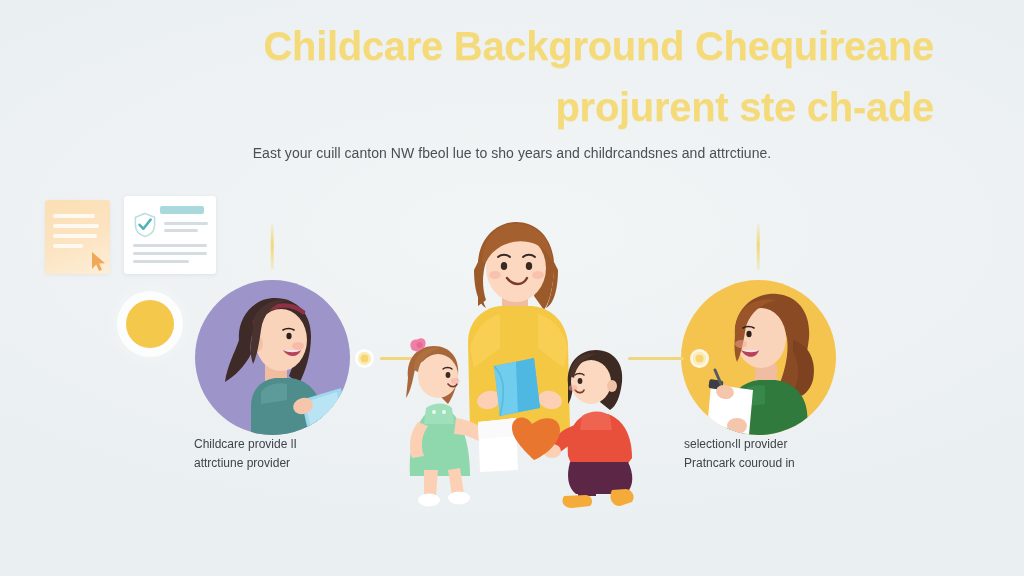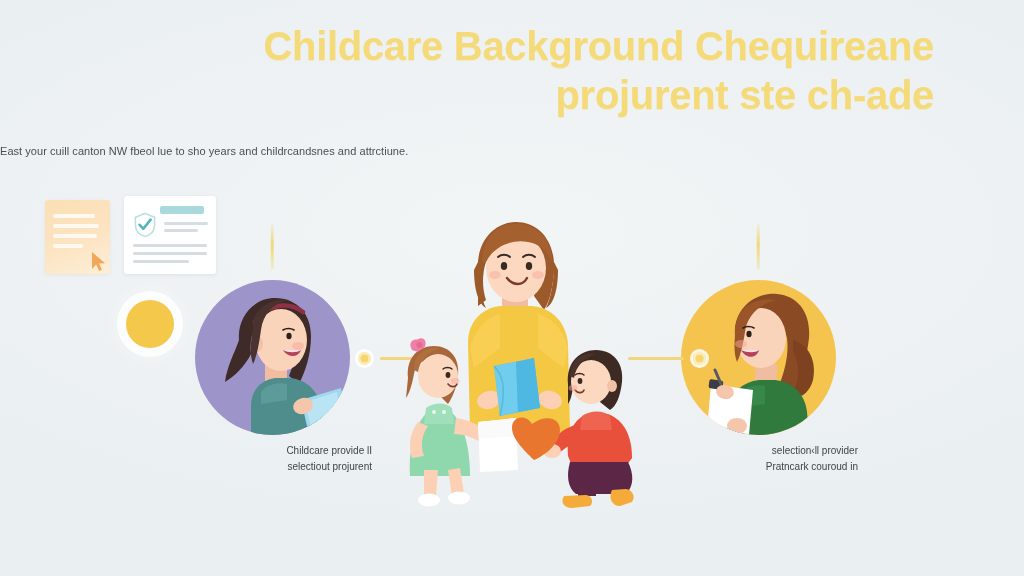--- a/index.html
+++ b/index.html
@@ -21,25 +21,26 @@
     position:absolute; left:0; right:0; top:22px;
     text-align:right;
     font-size:40px;
     font-weight:bold;
     line-height:1.22;
     letter-spacing:-0.3px;
     color:#f5da7a;
     text-shadow:0 1px 0 rgba(245,218,122,0.35);
     padding:0 90px;
   }
-  .headline .l2 { display:block; }
+  .headline .l2 { display:block;margin-top:12px; }
 
   .subtitle {
     position:absolute; left:0; right:0; top:145px;
-    font-size:11px;
+    text-align:center;
+    font-size:14px;
     color:#4a4f55;
     letter-spacing:0.05px;
   }
 
   
   .doc-cluster { position:absolute; left:44px; top:196px; width:180px; height:82px; }
 
   .card-orange {
     position:absolute; left:1px; top:4px; width:65px; height:74px;
     background:linear-gradient(160deg,#fbdfb4 0%,#fce4c2 55%,#fdeed8 100%);
@@ -102,23 +103,23 @@
 
   .circle {
     position:absolute; left:23px; top:0; width:155px; height:155px;
     border-radius:50%;
     overflow:hidden;
   }
   .circle.purple { background:#9d94ca; }
   .circle.amber  { background:#f4c44e; }
 
   .step-caption {
-    position:absolute; left:0; top:163px; width:200px;
-    font-size:10px; line-height:1.62; color:#3f4448;
-    text-align:right; padding-left:22px;
+    position:absolute; left:0; top:155px; width:200px;
+    font-size:12px; line-height:1.62; color:#3f4448;
+    text-align:left; padding-left:22px;
   }
   .step.right .step-caption { padding-left:26px; }
 
   
   .connector { position:absolute; top:352px; display:flex; align-items:center; }
   .connector.c-left  { left:358px; }
   .connector.c-right { left:628px; }
   .conn-dot {
     width:13px; height:13px; border-radius:50%;
     background:#f6d66d;
@@ -216,21 +217,21 @@
         <path d="M106 120 L146 108 L152 146 L114 155 Z" fill="#9fd8ef"></path>
         <path d="M110 122 L142 112 L146 140 L116 148 Z" fill="#b9e4f4"></path>
 
         <ellipse cx="108" cy="126" rx="10" ry="8" fill="#f5c6ab" transform="rotate(-18 108 126)"></ellipse>
         <ellipse cx="128" cy="150" rx="9" ry="7" fill="#f5c6ab" transform="rotate(-18 128 150)"></ellipse>
       </svg>
     </div>
 
     <div class="step-caption">
       <div>Childcare provide lI</div>
-      <div>selectiout projurent</div>
+      <div>attrctiune provider</div>
     </div>
   </div>
 
   <div class="step right">
     <span class="tick-vert"></span>
 
     <div class="circle amber">
       <svg width="155" height="155" viewBox="0 0 155 155">
 
         <path d="M54 56 C52 30 72 12 96 14 C118 16 130 34 128 58

